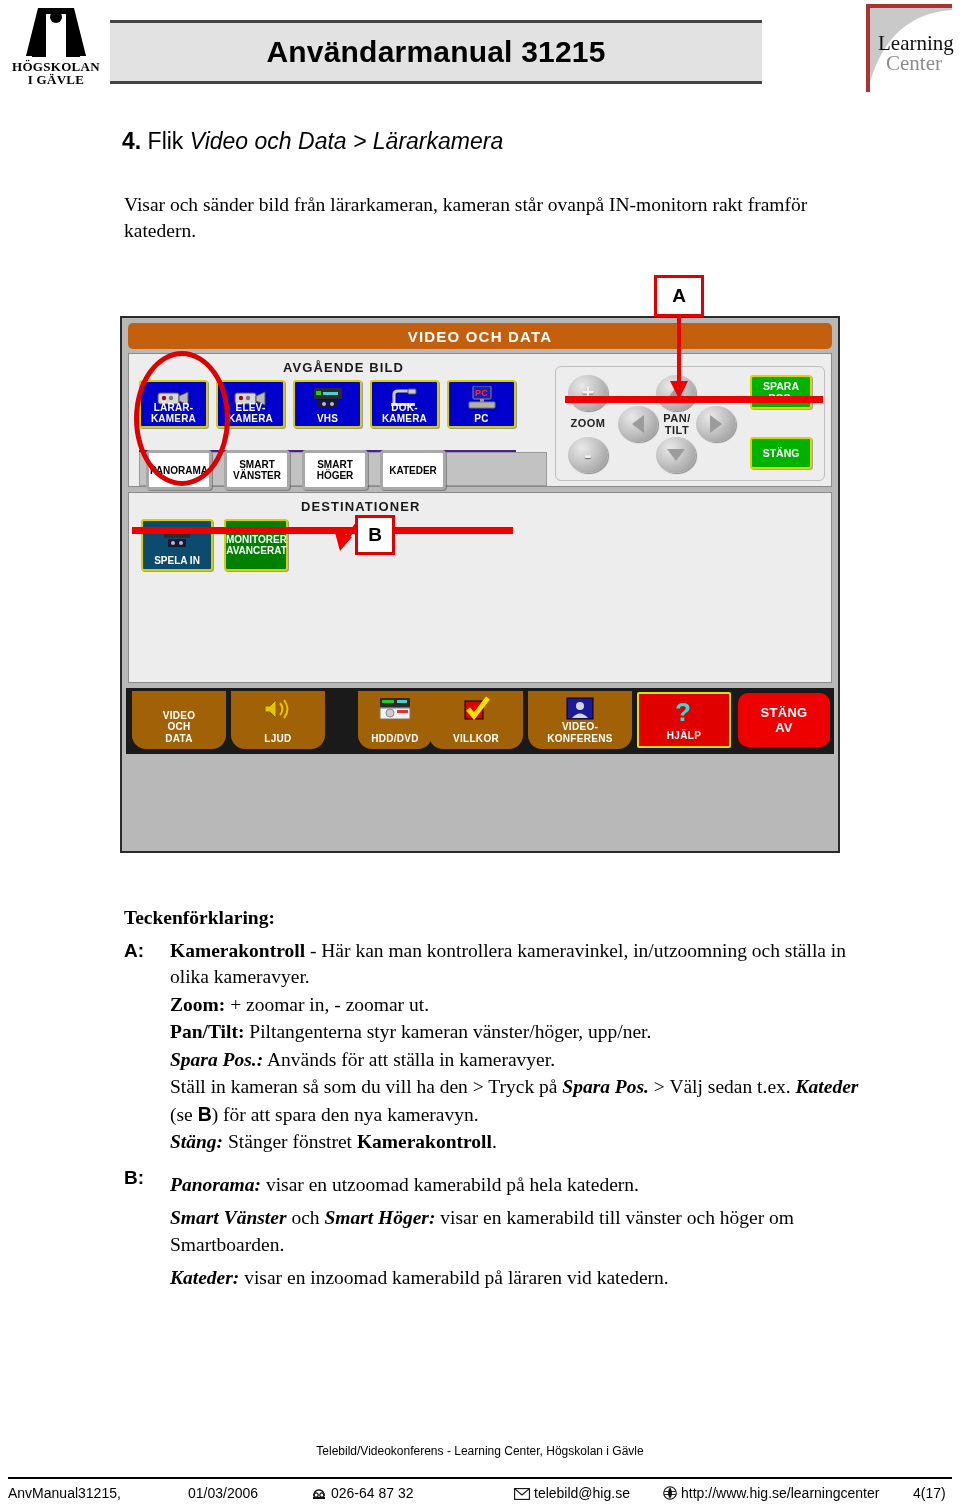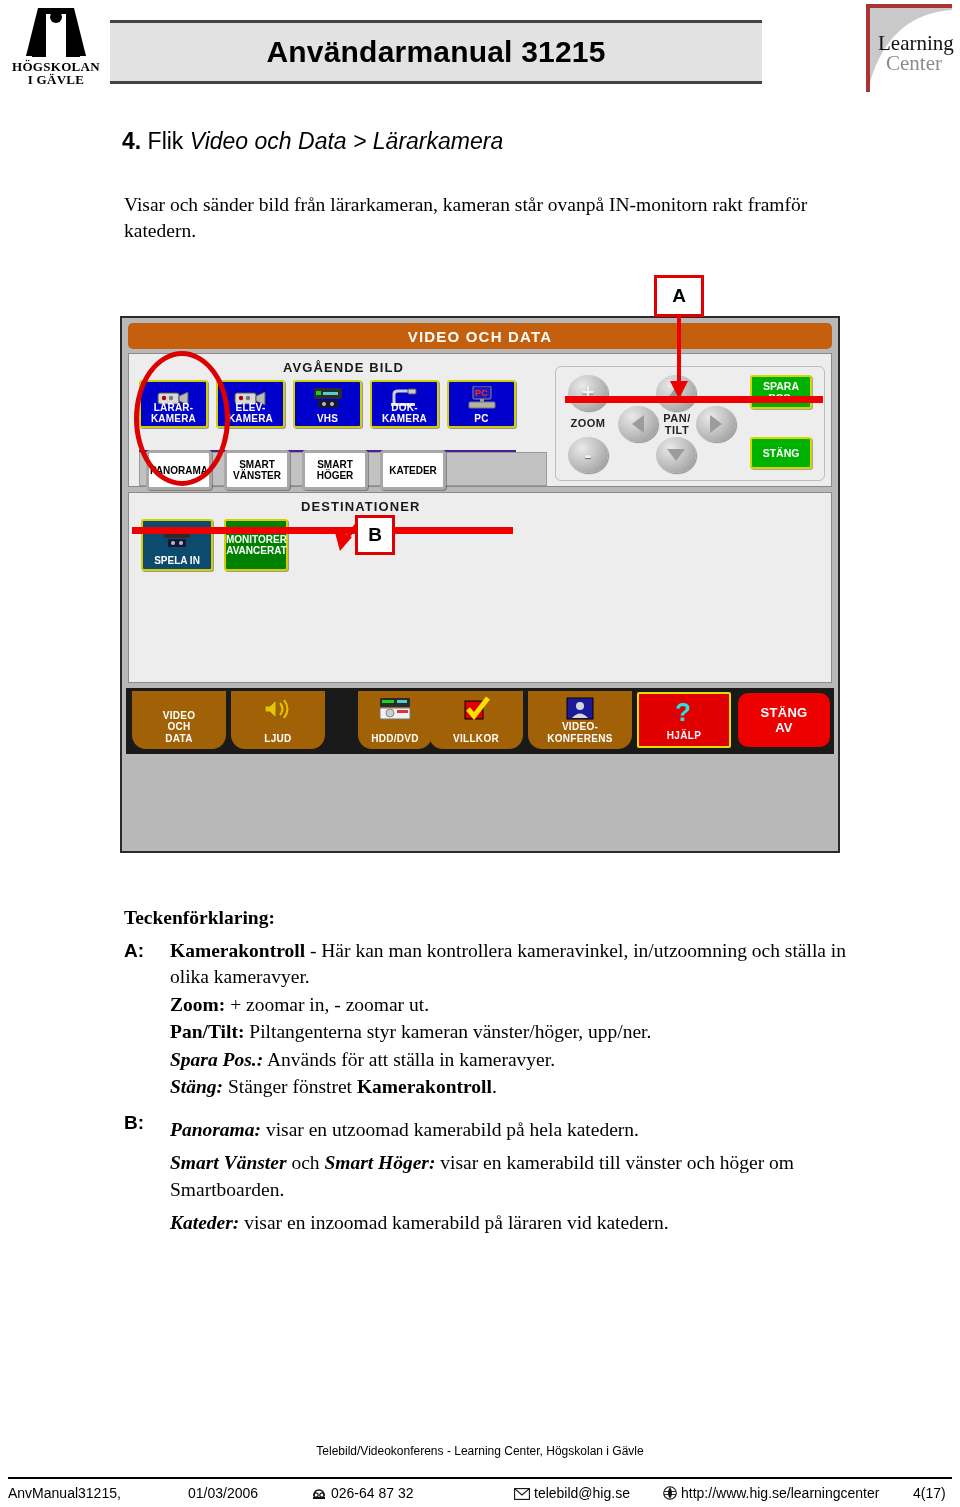--- a/index.html
+++ b/index.html
@@ -734,20 +734,23 @@
       <p>
         <span class="b">Zoom:</span><span>  + zoomar in, - zoomar ut.</span>
       </p>
       <p>
         <span class="b">Pan/Tilt:</span><span> Piltangenterna styr kameran vänster/höger, upp/ner.</span>
       </p>
       <p>
         <span class="bi">Spara Pos.:</span><span> Används för att ställa in kameravyer.</span>
       </p>
       <p>
+        <span>Ställ in kameran så som du vill ha den &gt; Tryck på </span><span class="bi">Spara Pos.</span><span> &gt;  Välj sedan t.ex. </span><span class="bi">Kateder</span><span> (se </span><span class="sans-b">B</span><span>) för att spara den nya kameravyn.</span>
+      </p>
+      <p>
         <span class="bi">Stäng:</span><span> Stänger fönstret </span><span class="b">Kamerakontroll</span><span>.</span>
       </p>
     </div>
   </div>
 
   <div class="row" style="margin-top:8px;">
     <div class="key">B:</div>
     <div class="val">
       <p style="margin-top:7px;">
         <span class="bi">Panorama:</span><span> visar en utzoomad kamerabild på hela katedern.</span>

